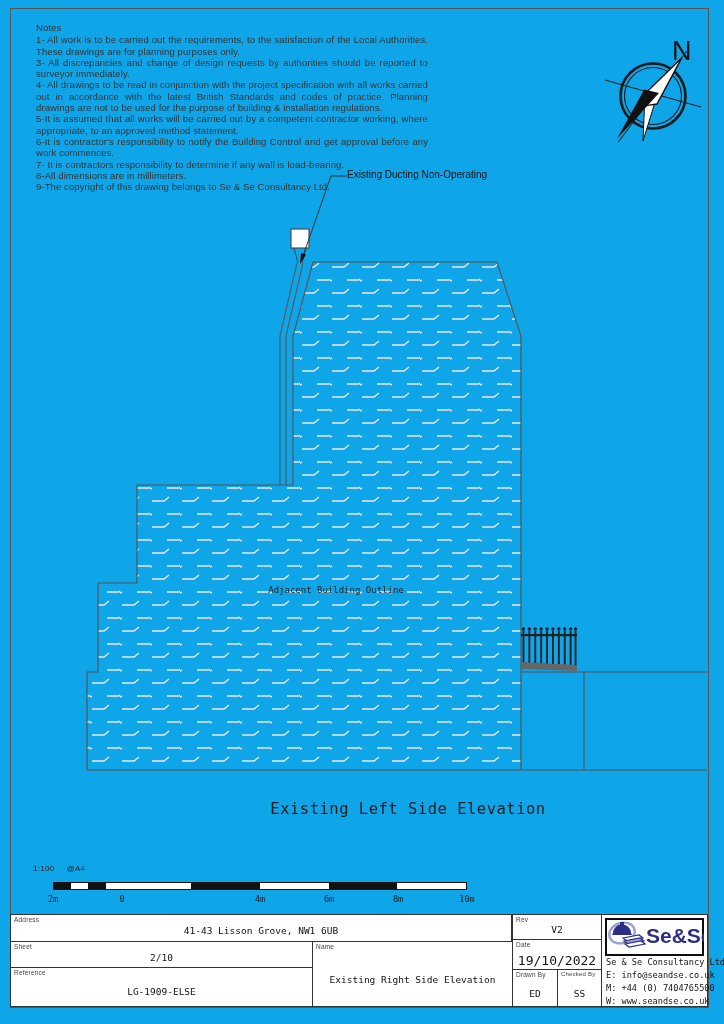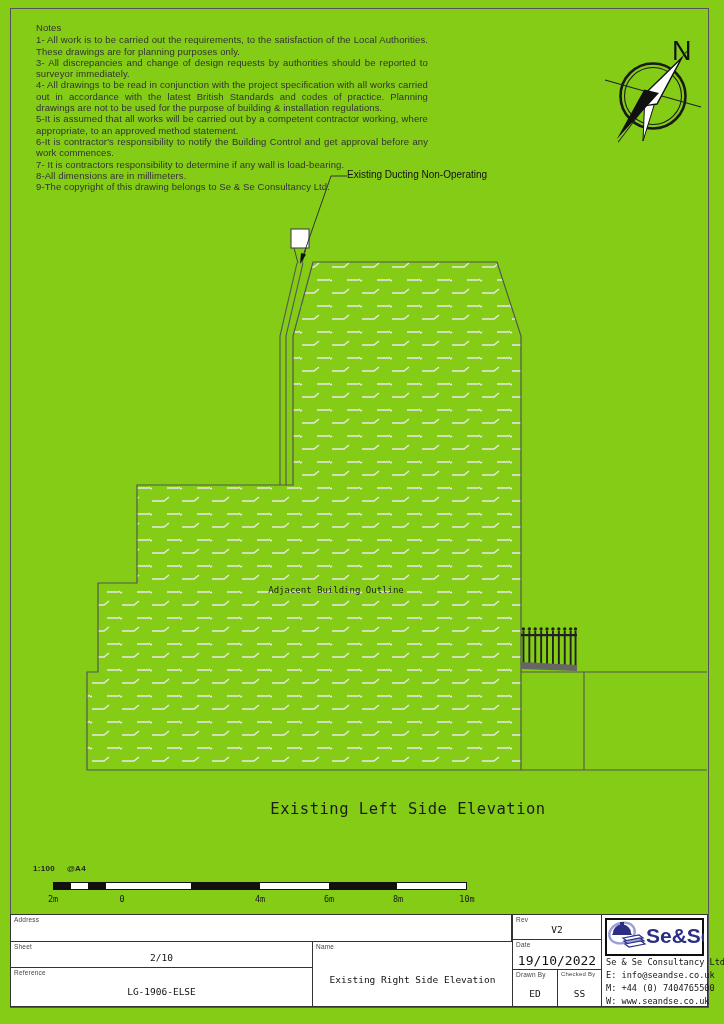--- a/index.html
+++ b/index.html
@@ -1,37 +1,37 @@
 <!DOCTYPE html>
 <html><head>
 <meta charset="utf-8">
 <style>
   html,body{margin:0;padding:0;background:#fff;}
-  #sheet{position:relative;width:724px;height:1024px;background:#84cc16;overflow:hidden;
+  #sheet{position:relative;width:724px;height:1024px;background:#0ea5e9;overflow:hidden;
          font-family:"Liberation Sans",sans-serif;color:#222;}
   #frame{position:absolute;left:10px;top:8px;width:697px;height:998px;border:1.2px solid #555;}
   
   #notes{position:absolute;left:36px;top:22px;width:392px;font-size:9.5px;line-height:11.3px;
          color:#333;letter-spacing:0.1px;}
   #notes .nhead{margin:0 0 1px 0;}
   #notes p{margin:0;text-align:justify;}
   
   #drawing{position:absolute;left:0;top:0;}
   
   .cadtext{font-family:"DejaVu Sans Mono","Liberation Mono",monospace;color:#222;}
   #duct-label{position:absolute;left:347px;top:169px;font-size:10px;color:#111;white-space:nowrap;text-align:center;}
   #adjacent-label{position:absolute;left:266px;top:585px;width:140px;text-align:center;
                   font-size:9px;letter-spacing:0px;white-space:nowrap;}
   #main-title{position:absolute;left:158px;top:800px;width:500px;text-align:center;
               font-size:15.5px;letter-spacing:0.5px;color:#1c1c1c;}
   
   #compass{position:absolute;left:598px;top:26px;}
   
   #scalebar{position:absolute;left:0;top:860px;width:500px;height:52px;}
-  #scale-caption{position:absolute;left:33px;top:4px;font-size:8px;color:#222;letter-spacing:0.3px;font-weight:bold;}
+  #scale-caption{position:absolute;left:33px;top:4px;font-size:8px;color:#222;letter-spacing:0.3px;}
   #scale-caption .at{margin-left:12px;}
   #bar{position:absolute;left:53px;top:22px;width:414px;height:8px;border:1px solid #111;
        display:flex;box-sizing:border-box;}
   #bar .seg{height:100%;}
   #bar .b{background:#111;} #bar .w{background:#fff;}
   .bartick{position:absolute;top:34px;transform:translateX(-50%);font-size:8.5px;
            font-family:"DejaVu Sans Mono","Liberation Mono",monospace;color:#1a1a1a;}
   
   .tbcell{position:absolute;border:1px solid #333;box-sizing:border-box;background:#fff;}
   .tblabel{position:absolute;left:3px;top:1px;font-size:6.5px;color:#444;letter-spacing:0.2px;}
@@ -147,28 +147,29 @@
     <span class="bartick" style="left:53px">2m</span>
     <span class="bartick" style="left:122px">0</span>
     <span class="bartick" style="left:260px">4m</span>
     <span class="bartick" style="left:329px">6m</span>
     <span class="bartick" style="left:398px">8m</span>
     <span class="bartick" style="left:467px">10m</span>
   </div>
 
   <div class="tbcell" style="left:10px;top:914px;width:502px;height:28px;">
     <span class="tblabel">Address</span>
+    <div class="tbvalue" style="top:10px;">41-43 Lisson Grove, NW1 6UB</div>
   </div>
   <div class="tbcell" style="left:10px;top:941px;width:303px;height:27px;">
     <span class="tblabel">Sheet</span>
     <div class="tbvalue" style="top:10px;">2/10</div>
   </div>
   <div class="tbcell" style="left:10px;top:967px;width:303px;height:40px;">
     <span class="tblabel">Reference</span>
-    <div class="tbvalue" style="top:18px;">LG-1906-ELSE</div>
+    <div class="tbvalue" style="top:18px;">LG-1909-ELSE</div>
   </div>
   <div class="tbcell" style="left:312px;top:941px;width:201px;height:66px;">
     <span class="tblabel">Name</span>
     <div class="tbvalue" style="top:32px;">Existing Right Side Elevation</div>
   </div>
   <div class="tbcell" style="left:512px;top:914px;width:90px;height:26px;">
     <span class="tblabel">Rev</span>
     <div class="tbvalue" style="top:9px;">V2</div>
   </div>
   <div class="tbcell" style="left:512px;top:939px;width:90px;height:31px;">

